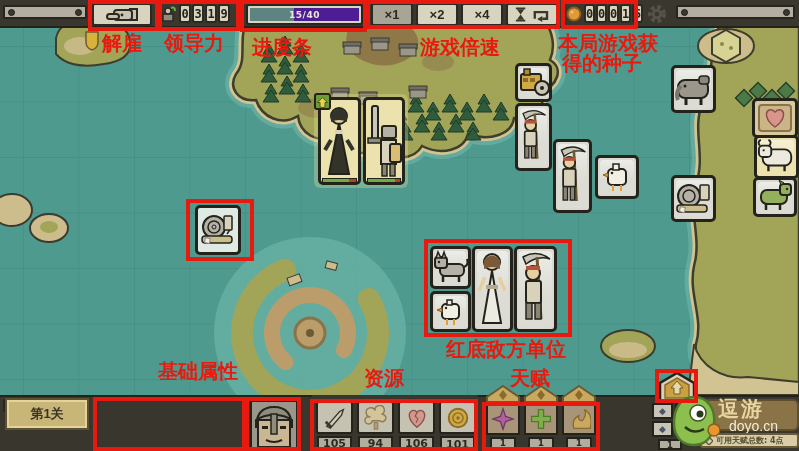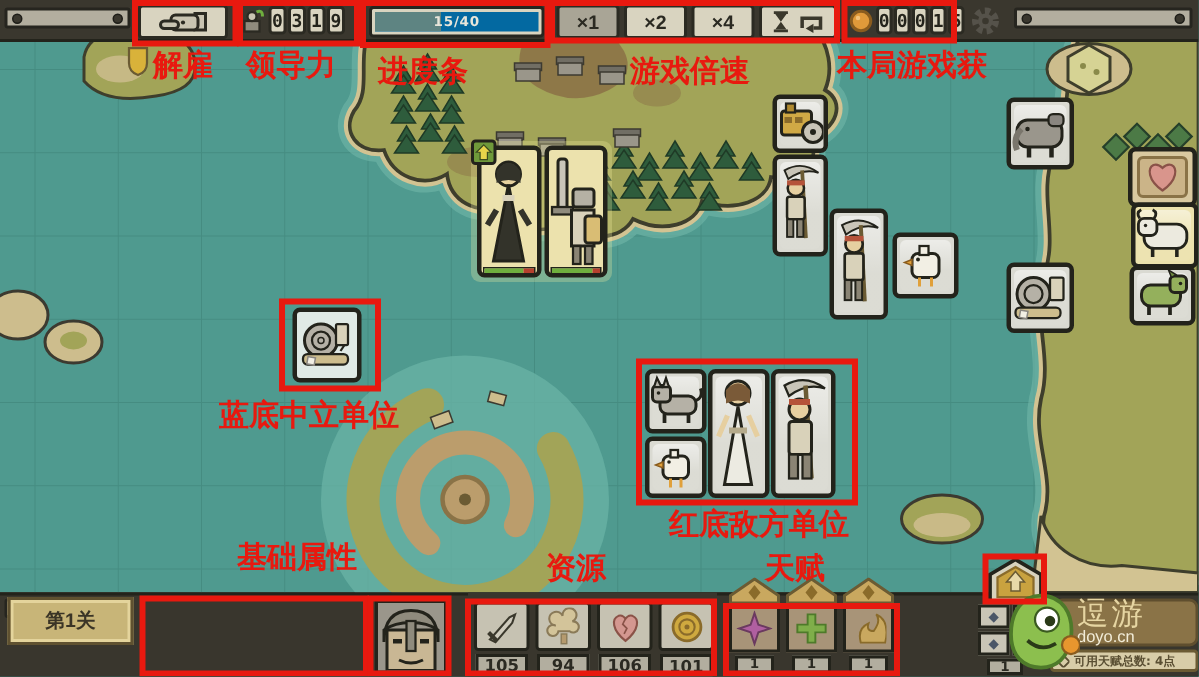--- a/index.html
+++ b/index.html
@@ -11,21 +11,21 @@
   .abs{position:absolute}
   
   .topbar{left:0;top:0;width:799px;height:28px;background:#3a372e;border-bottom:2px solid #23231b;z-index:3}
   .deco{position:absolute;background:#b3ae9f;border:2px solid #26251f;border-radius:2px}
   .deco .dot{position:absolute;top:2px;width:7px;height:7px;border-radius:50%;background:#3a372e;border:1px solid #1e1d18}
   .btn{position:absolute;background:var(--beige);border:2px solid #2b2a22;border-radius:3px;display:flex;align-items:center;justify-content:center;color:#2b2a22;font-weight:bold;font-size:13px;cursor:pointer}
   .btn.pressed{background:#a9a596}
   .digits{position:absolute;display:flex;gap:1px}
   .digit{width:12px;height:19px;background:var(--beige);border:2px solid #2b2a22;border-radius:3px;display:flex;align-items:center;justify-content:center;font:bold 12px "DejaVu Sans Mono",monospace;color:#23231b}
   .pbar-outer{position:absolute;background:var(--beige);border:2px solid #26251f;border-radius:3px;padding:2px}
-  .pbar-inner{position:relative;width:100%;height:100%;background:#0369a1;overflow:hidden}
+  .pbar-inner{position:relative;width:100%;height:100%;background:#4c1d95;overflow:hidden}
   .pbar-fill{position:absolute;left:0;top:0;bottom:0;background:#5e8482}
   .pbar-text{position:absolute;inset:0;display:flex;align-items:center;justify-content:center;font:bold 9px "DejaVu Sans",sans-serif;color:#e8e6da;letter-spacing:.5px}
   
   .anno-box{position:absolute;border:4px solid var(--red);z-index:30;pointer-events:none}
   .anno-label{position:absolute;color:var(--red);font-weight:bold;font-size:20px;line-height:1.05;white-space:nowrap;z-index:30;pointer-events:none;font-family:"DejaVu Sans",sans-serif}
   
   .unit-card{position:absolute;border:3px solid #23231b;border-radius:5px;z-index:2}
   .unit-card svg{position:absolute;inset:0;width:100%;height:100%}
   .card-beige{background:#ece2ad}
   .card-gray{background:#dadad2}
@@ -40,22 +40,22 @@
   .panel{position:absolute;background:#b2ae9f;border:2px solid #23231b}
   .cell{position:absolute;background:#c6c2b2;border:1px solid #55524a;display:flex;align-items:center;justify-content:center;font-weight:bold;color:#3a382c;font-size:9px;overflow:hidden}
   .cell.hdr{background:#b2ae9f;font-size:8px}
   .bar{position:absolute;border:1px solid #23231b;overflow:hidden;display:flex;align-items:center;justify-content:center;font:bold 7px "DejaVu Sans",sans-serif;color:#1e2414}
   .slot{position:absolute;background:#c6c2b2;border:2px solid #23231b;border-radius:3px;display:flex;align-items:center;justify-content:center;z-index:4}
   .valplate{position:absolute;background:#b2ae9f;border:2px solid #23231b;display:flex;align-items:center;justify-content:center;font:bold 11px "DejaVu Sans",sans-serif;color:#2b2a22;z-index:4}
   .stagebanner{position:absolute;background:#c8b578;border:2px solid #5f5130;box-shadow:inset 0 0 0 2px #e4d49c;display:flex;align-items:center;justify-content:center;font-weight:bold;font-size:13px;color:#3a3426;z-index:4}
   .tbox{position:absolute;background:#a89478;border:2px solid #23231b;display:flex;align-items:center;justify-content:center;z-index:4}
   .runecell{position:absolute;background:#c9c5b6;border:2px solid #23231b;display:flex;align-items:center;justify-content:center;font-size:9px;color:#4a5668;z-index:4}
   .wm-banner{position:absolute;background:#8a7347;border:2px solid #5f4e2e;border-radius:6px;z-index:6;display:flex;flex-direction:column;justify-content:center;padding-left:14px}
-  .wm-brand{font-weight:normal;font-size:21px;color:#e6d5a2;letter-spacing:2px;line-height:1}
-  .wm-site{font-size:11px;color:#f2ecd8;text-align:left;padding-right:8px;line-height:1}
+  .wm-brand{font-weight:bold;font-size:21px;color:#e6d5a2;letter-spacing:2px;line-height:1}
+  .wm-site{font-size:14px;color:#f2ecd8;text-align:center;padding-right:8px;line-height:1}
   .wm-note{position:absolute;background:#d8cda8;border:2px solid #6b5b33;border-radius:3px;display:flex;align-items:center;gap:3px;font:bold 8px "DejaVu Sans",sans-serif;color:#5a4f33;padding:0 3px;z-index:6;white-space:nowrap;overflow:hidden}
 </style>
 </head>
 <body>
 
 <div class="stage">
 
   <svg class="abs" style="left:0;top:28px;z-index:1" width="799" height="367" viewBox="0 0 799 367">
     <defs>
       <pattern id="grid" width="55.5" height="55.5" patternUnits="userSpaceOnUse" patternTransform="translate(23,18)">
@@ -548,19 +548,19 @@
   <div class="anno-box" style="left:93px;top:397px;width:153px;height:54px"></div>
   <div class="anno-box" style="left:245px;top:397px;width:56px;height:54px"></div>
   <div class="anno-box" style="left:310px;top:399px;width:168px;height:52px"></div>
   <div class="anno-box" style="left:482px;top:402px;width:118px;height:49px"></div>
 
   <div class="anno-label" style="left:102px;top:33px">解雇</div>
   <div class="anno-label" style="left:164px;top:33px">领导力</div>
   <div class="anno-label" style="left:252px;top:37px">进度条</div>
   <div class="anno-label" style="left:420px;top:37px">游戏倍速</div>
   <div class="anno-label" style="left:558px;top:33px">本局游戏获</div>
-  <div class="anno-label" style="left:146px;top:266px">蓝底中立单位</div>
+  <div class="anno-label" style="left:562px;top:53px">得的种子</div>
   <div class="anno-label" style="left:446px;top:339px">红底敌方单位</div>
   <div class="anno-label" style="left:158px;top:361px">基础属性</div>
   <div class="anno-label" style="left:364px;top:368px">资源</div>
   <div class="anno-label" style="left:510px;top:368px">天赋</div>
 
 </div>
 
 </body></html>

